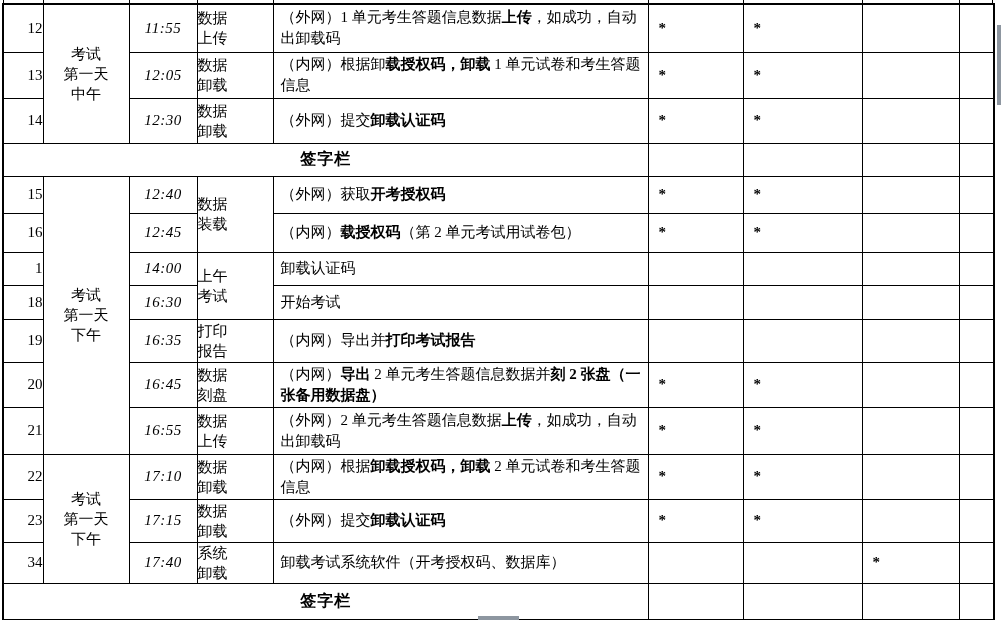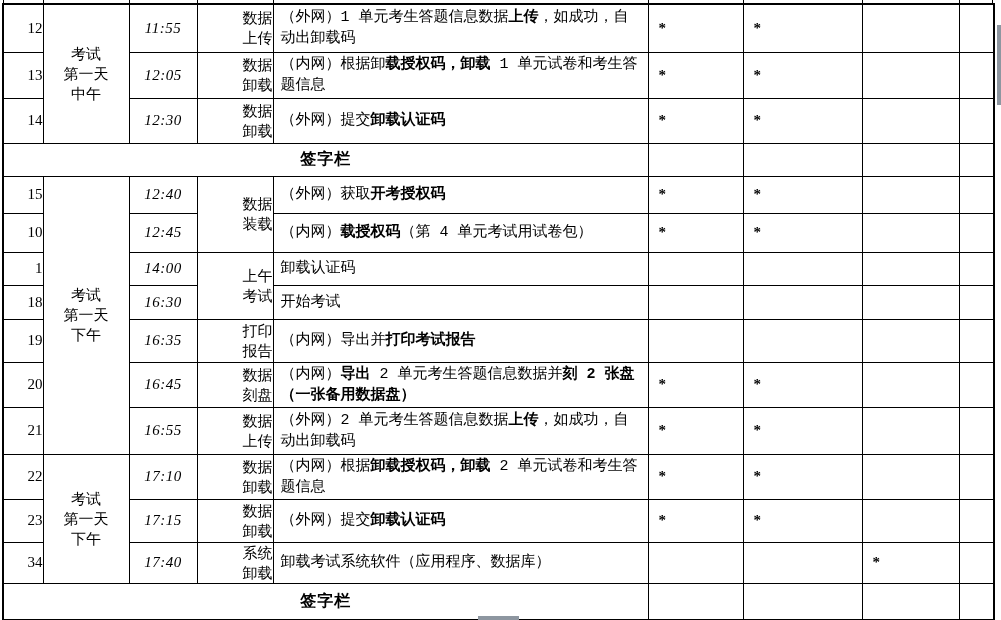--- a/index.html
+++ b/index.html
@@ -12,22 +12,22 @@
     border-collapse:collapse;table-layout:fixed;
     border:2px solid #000;
   }
   td{
     border:1px solid #000;padding:0;font-size:15px;color:#000;
     vertical-align:middle;overflow:hidden;
   }
   td.num{text-align:right;}
   td.period{text-align:center;white-space:pre-line;line-height:20px;}
   td.time{text-align:center;letter-spacing:0.5px;font-style:italic;}
-  td.cat{text-align:right;white-space:pre-line;line-height:20px;margin-left:36px;}
-  td.desc{text-align:left;padding:1px 7px;line-height:21px;font-family:Liberation Mono, monospace;}
+  td.cat{text-align:left;white-space:pre-line;line-height:20px;margin-left:36px;}
+  td.desc{text-align:left;padding:1px 7px;line-height:21px;}
   td.desc b{font-weight:700;}
   td.star{text-align:left;padding-left:10px;font-weight:700;font-size:15px;}
   td.sign{text-align:center;font-weight:700;font-size:16px;letter-spacing:1px;}
   .stub{position:absolute;top:0;width:1px;height:3px;background:#000;}
   .vscroll{position:absolute;left:997px;top:25px;width:4px;height:80px;background:#8d96a0;}
   .hscroll{position:absolute;left:478px;top:616px;width:41px;height:4px;background:#8d96a0;}
 </style>
 </head>
 <body>
 
@@ -114,23 +114,23 @@
       <td class="cat" rowspan="2">数据
 装载</td>
       <td class="desc"><span>（外网）获取</span><b>开考授权码</b></td>
       <td class="star">*</td>
       <td class="star">*</td>
       <td class="star"></td>
       <td class="star"></td>
     </tr>
 
     <tr style="height:39px">
-      <td class="num">10</td>
+      <td class="num">16</td>
       <td class="time">12:45</td>
-      <td class="desc"><span>（内网）</span><b>载授权码</b><span>（第 4 单元考试用试卷包）</span></td>
+      <td class="desc"><span>（内网）</span><b>载授权码</b><span>（第 2 单元考试用试卷包）</span></td>
       <td class="star">*</td>
       <td class="star">*</td>
       <td class="star"></td>
       <td class="star"></td>
     </tr>
 
     <tr style="height:33px">
       <td class="num">1</td>
       <td class="time">14:00</td>
       <td class="cat" rowspan="2">上午
@@ -213,21 +213,21 @@
       <td class="star">*</td>
       <td class="star"></td>
       <td class="star"></td>
     </tr>
 
     <tr style="height:40px">
       <td class="num">34</td>
       <td class="time">17:40</td>
       <td class="cat">系统
 卸载</td>
-      <td class="desc"><span>卸载考试系统软件（应用程序、数据库）</span></td>
+      <td class="desc"><span>卸载考试系统软件（开考授权码、数据库）</span></td>
       <td class="star"></td>
       <td class="star"></td>
       <td class="star">*</td>
       <td class="star"></td>
     </tr>
 
     <tr style="height:37px">
       <td class="sign" colspan="5">签字栏</td>
       <td class="star"></td>
       <td class="star"></td>

